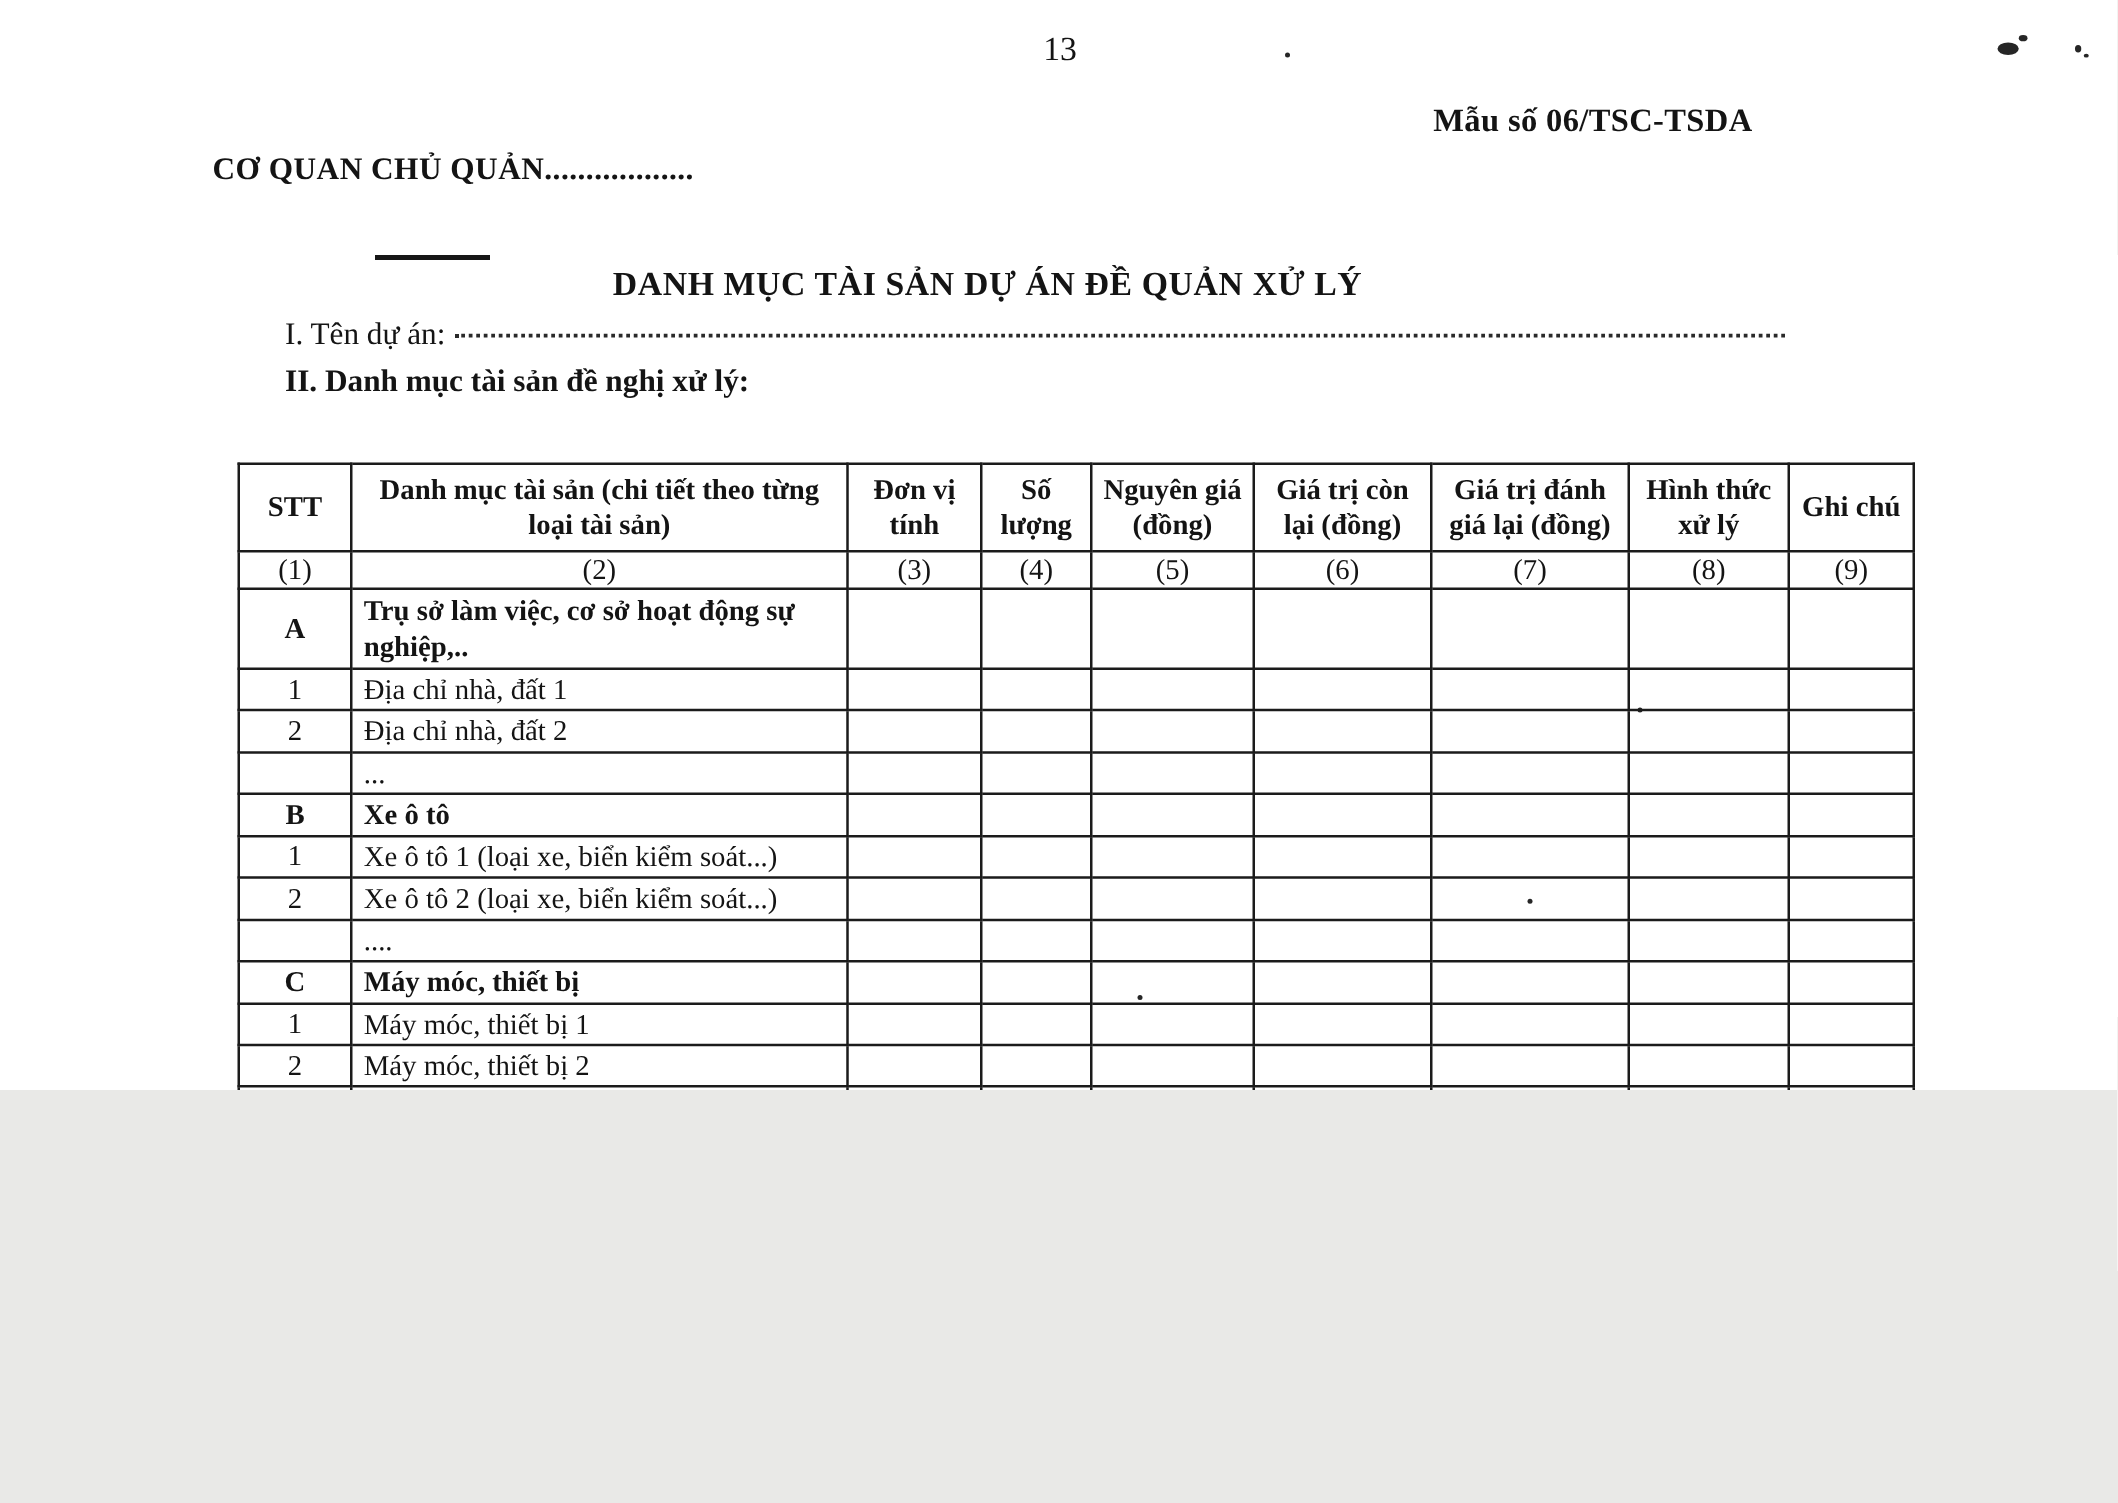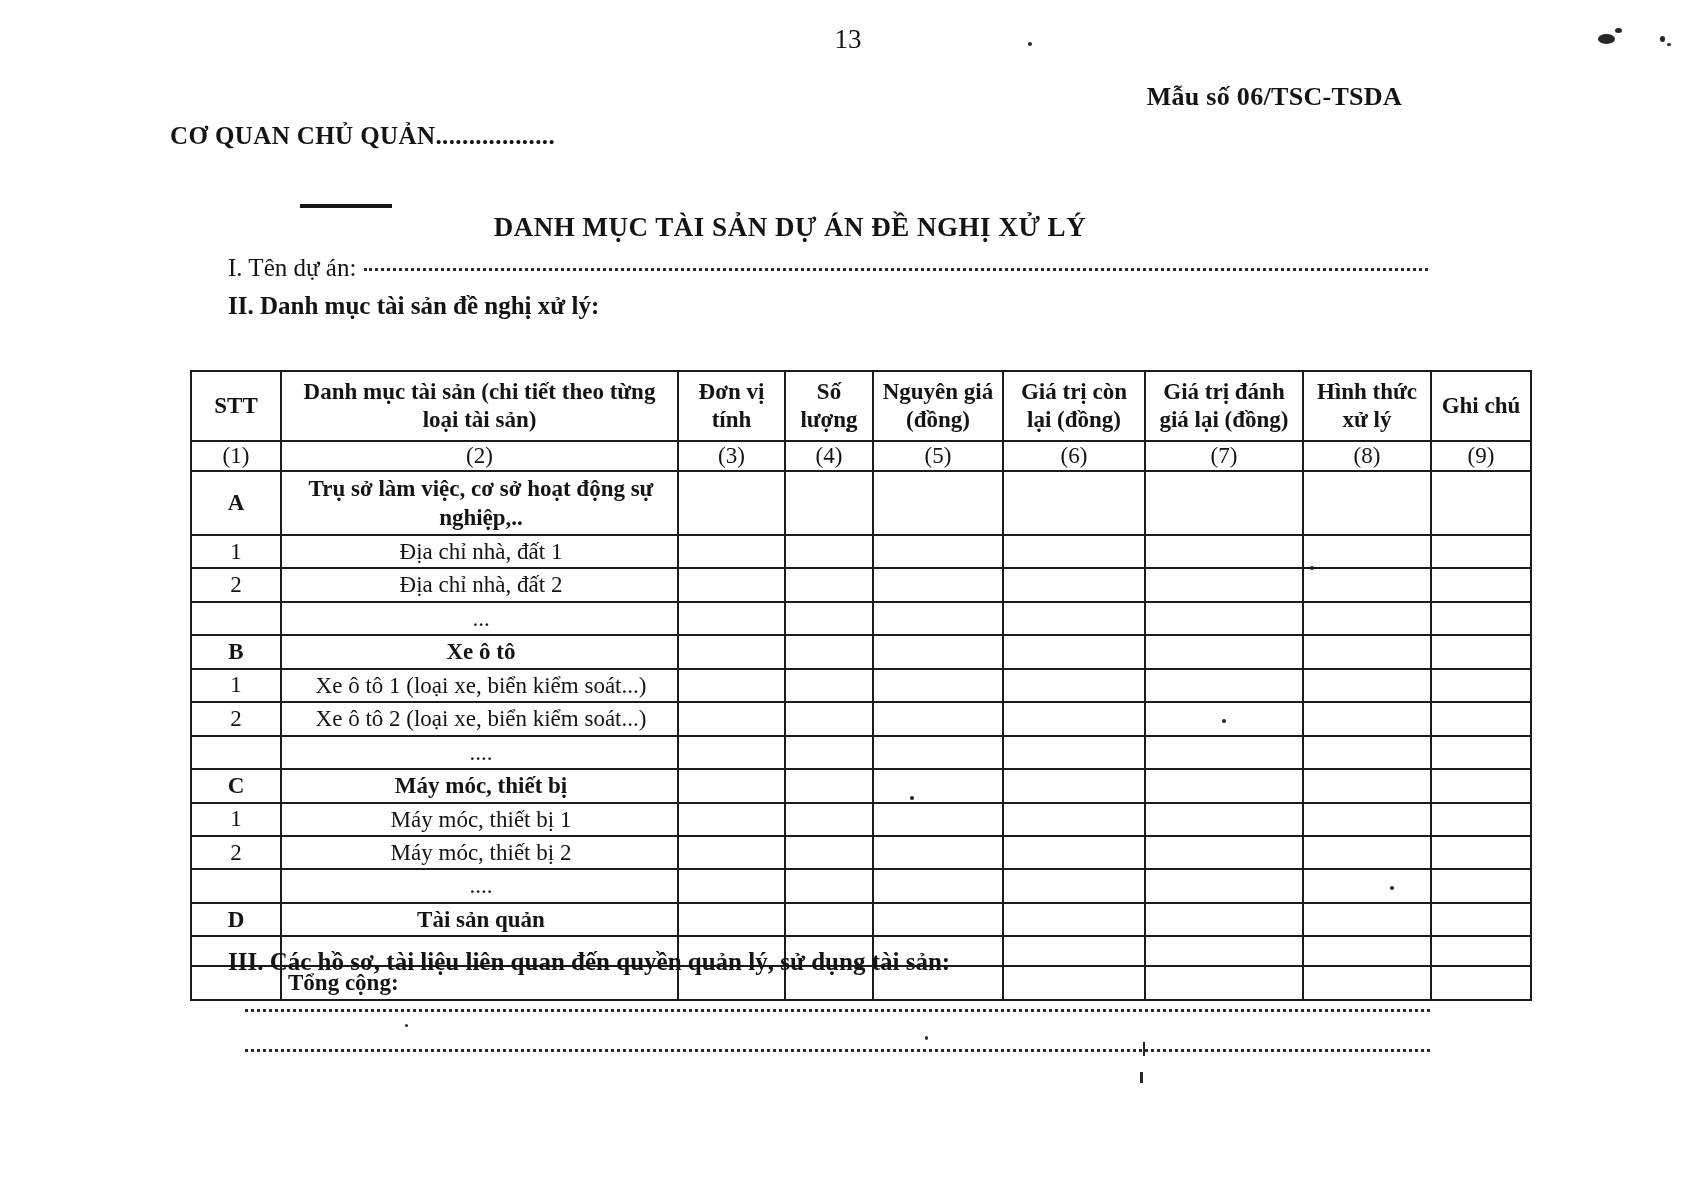--- a/index.html
+++ b/index.html
@@ -1,39 +1,39 @@
 <!DOCTYPE html>
 <html><head>
 <meta charset="utf-8">
 <style>
   * { margin:0; padding:0; box-sizing:border-box; }
   html,body { background:#e9e9e7; }
   .page {
-    position:relative; width:1694px; height:1202px; background:#ffffff;
+    position:relative; width:1694px; height:872px; background:#ffffff;
     font-family:"Liberation Serif","DejaVu Serif",serif; color:#141414;
     overflow:hidden; margin:0 auto;
   }
   .page-number { position:absolute; left:808px; top:24px; width:80px; text-align:center; font-size:27px; }
   .form-code  { position:absolute; right:292px; top:82px; font-size:26px; font-weight:bold; letter-spacing:.3px; }
   .agency-line { position:absolute; left:170px; top:122px; font-size:25px; font-weight:bold; letter-spacing:.4px; }
   .board-line  { position:absolute; left:170px; top:155px; font-size:25px; font-weight:bold; letter-spacing:.4px; }
   .short-underline { position:absolute; left:300px; top:204px; width:92px; height:4px; background:#161616; }
   .doc-title { position:absolute; left:240px; top:212px; width:1100px; text-align:center;
                font-size:27px; font-weight:bold; letter-spacing:.5px; }
   .sec1 { position:absolute; left:228px; top:254px; width:1200px; display:flex; align-items:baseline;
           font-size:25px; font-weight:normal; }
   .sec1 .leader { flex:1; border-bottom:3px dotted #2a2a2a; margin-left:8px; transform:translateY(-5px); }
   .sec2 { position:absolute; left:228px; top:292px; font-size:25px; font-weight:bold; }
   table.assets { position:absolute; left:190px; top:358px; width:1340px; border-collapse:collapse;
                  table-layout:fixed; font-size:23px;margin-top:12px; }
   table.assets th, table.assets td { border:2px solid #1b1b1b; padding:1px 6px; overflow:hidden; vertical-align:middle; }
   table.assets thead th { font-weight:bold; text-align:center; line-height:1.22; height:70px; }
   table.assets tr.nums td { text-align:center; height:29px; }
   table.assets tbody td.c-stt  { text-align:center; }
-  table.assets tbody td.c-name { text-align:center; padding-left:9px; line-height:1.28; }
+  table.assets tbody td.c-name { text-align:left; padding-left:9px; line-height:1.28; }
   table.assets tbody td.c-name.total-cell { text-align:left; padding-left:6px; }
   .bold { font-weight:bold; }
   .sec3 { position:absolute; left:228px; top:948px; font-size:25px; font-weight:bold; }
   .dotline { position:absolute; left:245px; width:1185px; height:8px; border-bottom:3px dotted #2a2a2a; }
   .dotline-1 { top:1004px; }
   .dotline-2 { top:1044px; }
   .artifact { position:absolute; background:#262626; border-radius:50%; }
 </style>
 </head>
 <body>
@@ -56,21 +56,21 @@
   <div class="artifact" style="left:405px;top:1024px;width:3px;height:3px;"></div>
   <div class="artifact" style="left:925px;top:1036px;width:3px;height:4px;"></div>
   <div class="artifact" style="left:1143px;top:1042px;width:2px;height:14px;border-radius:0;"></div>
   <div class="artifact" style="left:1140px;top:1072px;width:3px;height:11px;border-radius:0;"></div>
 
   <div class="form-code">Mẫu số 06/TSC-TSDA</div>
 
   <div class="agency-line">CƠ QUAN CHỦ QUẢN..................</div>
   <div class="short-underline"></div>
 
-  <div class="doc-title">DANH MỤC TÀI SẢN DỰ ÁN ĐỀ NGHỊ XỬ LÝ</div>
+  <div class="doc-title">DANH MỤC TÀI SẢN DỰ ÁN ĐỀ QUẢN XỬ LÝ</div>
 
   <div class="sec1">
     <span>I. Tên dự án:</span>
     <span class="leader"></span>
   </div>
 
   <div class="sec2">II. Danh mục tài sản đề nghị xử lý:</div>
 
   <table class="assets">
     <colgroup>

